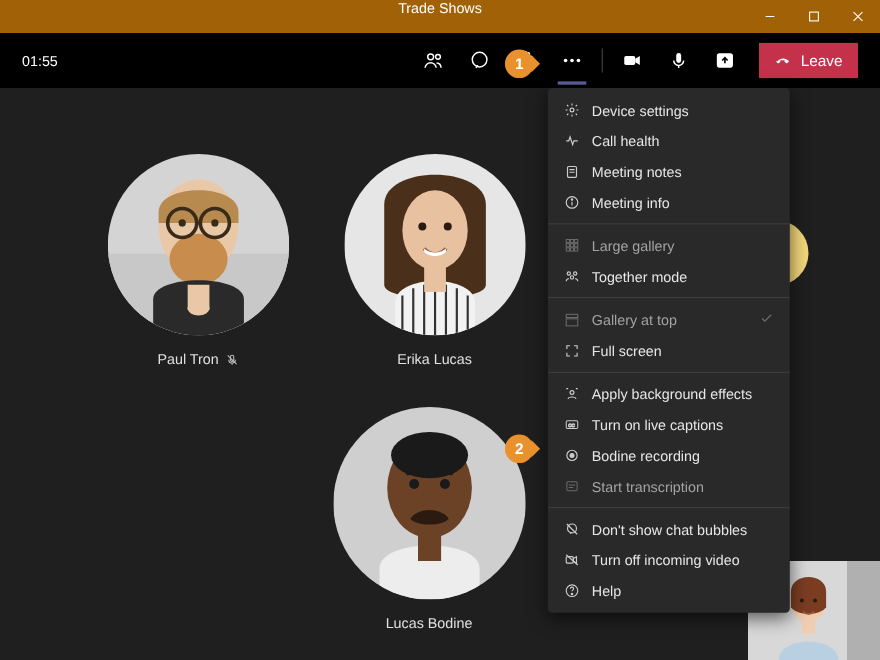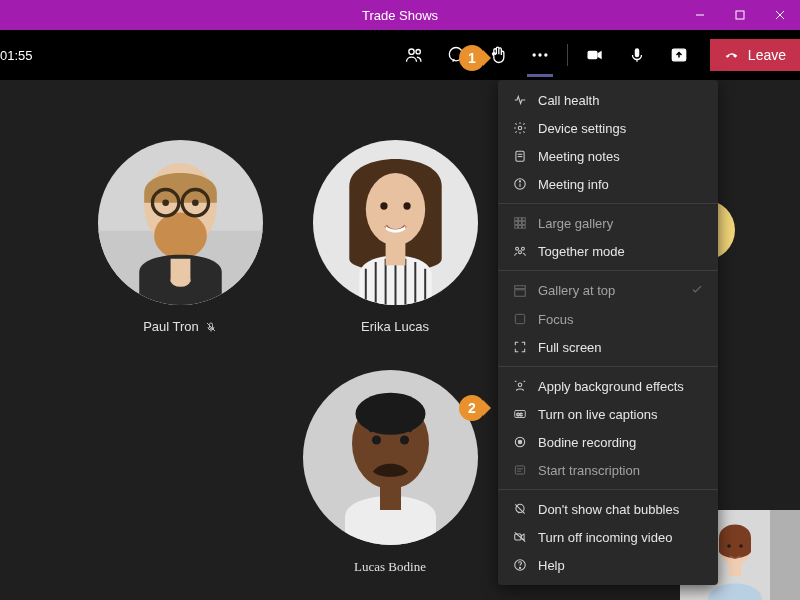--- a/index.html
+++ b/index.html
@@ -8,42 +8,41 @@
     background: #141414;
     font-family: "Segoe UI", Arial, sans-serif;
     color: #fff;
     overflow: hidden;
     position: relative;
   }
   
   .titlebar {
     height: 30px;
     display: flex;
-    align-items: center;
     justify-content: center;
-    background: #a21caf;
+    background: #a16207;
     position: relative;
   }
   .titlebar .title { font-size: 13px; color: #fff; }
   .win-controls {
     position: absolute; right: 0; top: 0; height: 30px;
     display: flex;
   }
   .win-controls div {
     width: 40px; height: 30px;
     display: flex; align-items: center; justify-content: center;
     color: #fff;
   }
   
   .toolbar {
     height: 50px;
     background: #000;
     display: flex;
     align-items: center;
-    padding: 0 0;
+    padding: 0 20px;
     position: relative;
   }
   .timer { font-size: 13px; color: #fff; }
   .toolbar-right {
     margin-left: auto;
     display: flex;
     align-items: center;
     gap: 0;
   }
   .tb-btn {
@@ -312,21 +311,21 @@
           <line x1="68" y1="78" x2="68" y2="100"></line>
         </g>
         <rect x="44" y="62" width="12" height="14" fill="#e8c2a0"></rect>
       </svg>
     </div>
     <div class="name">
       <span>Erika Lucas</span>
     </div>
   </div>
 
-  <div class="participant" style="left:290px; top:290px; width:200px;font-family:Liberation Serif, serif;">
+  <div class="participant" style="left:290px; top:290px; width:200px;">
     <div class="avatar-circle" style="width:175px; height:175px;">
       <svg viewBox="0 0 100 100">
         <rect width="100" height="100" fill="#cfcfcf"></rect>
         <ellipse cx="50" cy="42" rx="22" ry="26" fill="#6b4226"></ellipse>
         <ellipse cx="50" cy="25" rx="20" ry="12" fill="#1a1a1a"></ellipse>
         <circle cx="42" cy="40" r="2.6" fill="#1a1a1a"></circle>
           <circle cx="58" cy="40" r="2.6" fill="#1a1a1a"></circle>
         <path d="M38 35c2-2 6-2 8 0M54 35c2-2 6-2 8 0" stroke="#1a1a1a" stroke-width="2" fill="none"></path>
         <path d="M44 56c3 3 9 3 12 0" stroke="#3a2212" stroke-width="2" fill="none"></path>
         <path d="M40 58c4-6 16-6 20 0c-3 4-17 4-20 0z" fill="#2a1a10"></path>
@@ -351,33 +350,33 @@
       <path d="M28 90c0-22 54-22 54 0z" fill="#b9cfe2"></path>
       <rect x="49" y="52" width="12" height="14" fill="#f0cdb0"></rect>
     </svg>
   </div>
 </div>
 
 <div class="menu">
   <div class="menu-item">
     <span class="mi-icon">
         <svg width="14" height="14" viewBox="0 0 24 24" fill="none" stroke="#ccc" stroke-width="1.8">
-          <path d="M3 12h4l2-6 4 12 2-6h6"></path>
-        </svg>
-      </span>
-    <span>Call health</span>
-  </div>
-  <div class="menu-item">
-    <span class="mi-icon">
-        <svg width="14" height="14" viewBox="0 0 24 24" fill="none" stroke="#ccc" stroke-width="1.8">
           <circle cx="12" cy="12" r="3"></circle>
           <path d="M12 2v3M12 19v3M4.2 4.2l2.1 2.1M17.7 17.7l2.1 2.1M2 12h3M19 12h3M4.2 19.8l2.1-2.1M17.7 6.3l2.1-2.1"></path>
         </svg>
       </span>
     <span>Device settings</span>
+  </div>
+  <div class="menu-item">
+    <span class="mi-icon">
+        <svg width="14" height="14" viewBox="0 0 24 24" fill="none" stroke="#ccc" stroke-width="1.8">
+          <path d="M3 12h4l2-6 4 12 2-6h6"></path>
+        </svg>
+      </span>
+    <span>Call health</span>
   </div>
   <div class="menu-item">
     <span class="mi-icon">
         <svg width="14" height="14" viewBox="0 0 24 24" fill="none" stroke="#ccc" stroke-width="1.8">
           <rect x="5" y="4" width="14" height="17" rx="2"></rect>
           <line x1="8" y1="9" x2="16" y2="9"></line>
           <line x1="8" y1="13" x2="16" y2="13"></line>
         </svg>
       </span>
     <span>Meeting notes</span>
@@ -426,28 +425,20 @@
         <svg width="14" height="14" viewBox="0 0 24 24" fill="none" stroke="#6b6b6b" stroke-width="1.6">
           <rect x="3" y="3" width="18" height="5"></rect>
           <rect x="3" y="10" width="18" height="11"></rect>
         </svg>
       </span>
     <span>Gallery at top</span>
     <span class="check"><svg width="14" height="14" viewBox="0 0 24 24" fill="none" stroke="#6b6b6b" stroke-width="2">
           <path d="M5 13l4 4 10-10"></path>
         </svg></span>
   </div>
-  <div class="menu-item disabled">
-    <span class="mi-icon">
-        <svg width="14" height="14" viewBox="0 0 24 24" fill="none" stroke="#6b6b6b" stroke-width="1.6">
-          <rect x="4" y="4" width="16" height="16" rx="2"></rect>
-        </svg>
-      </span>
-    <span>Focus</span>
-  </div>
   <div class="menu-item">
     <span class="mi-icon">
         <svg width="14" height="14" viewBox="0 0 24 24" fill="none" stroke="#ccc" stroke-width="1.8">
           <path d="M4 9V4h5M20 9V4h-5M4 15v5h5M20 15v5h-5"></path>
         </svg>
       </span>
     <span>Full screen</span>
   </div>
   <div class="menu-sep"></div>
   <div class="menu-item">

